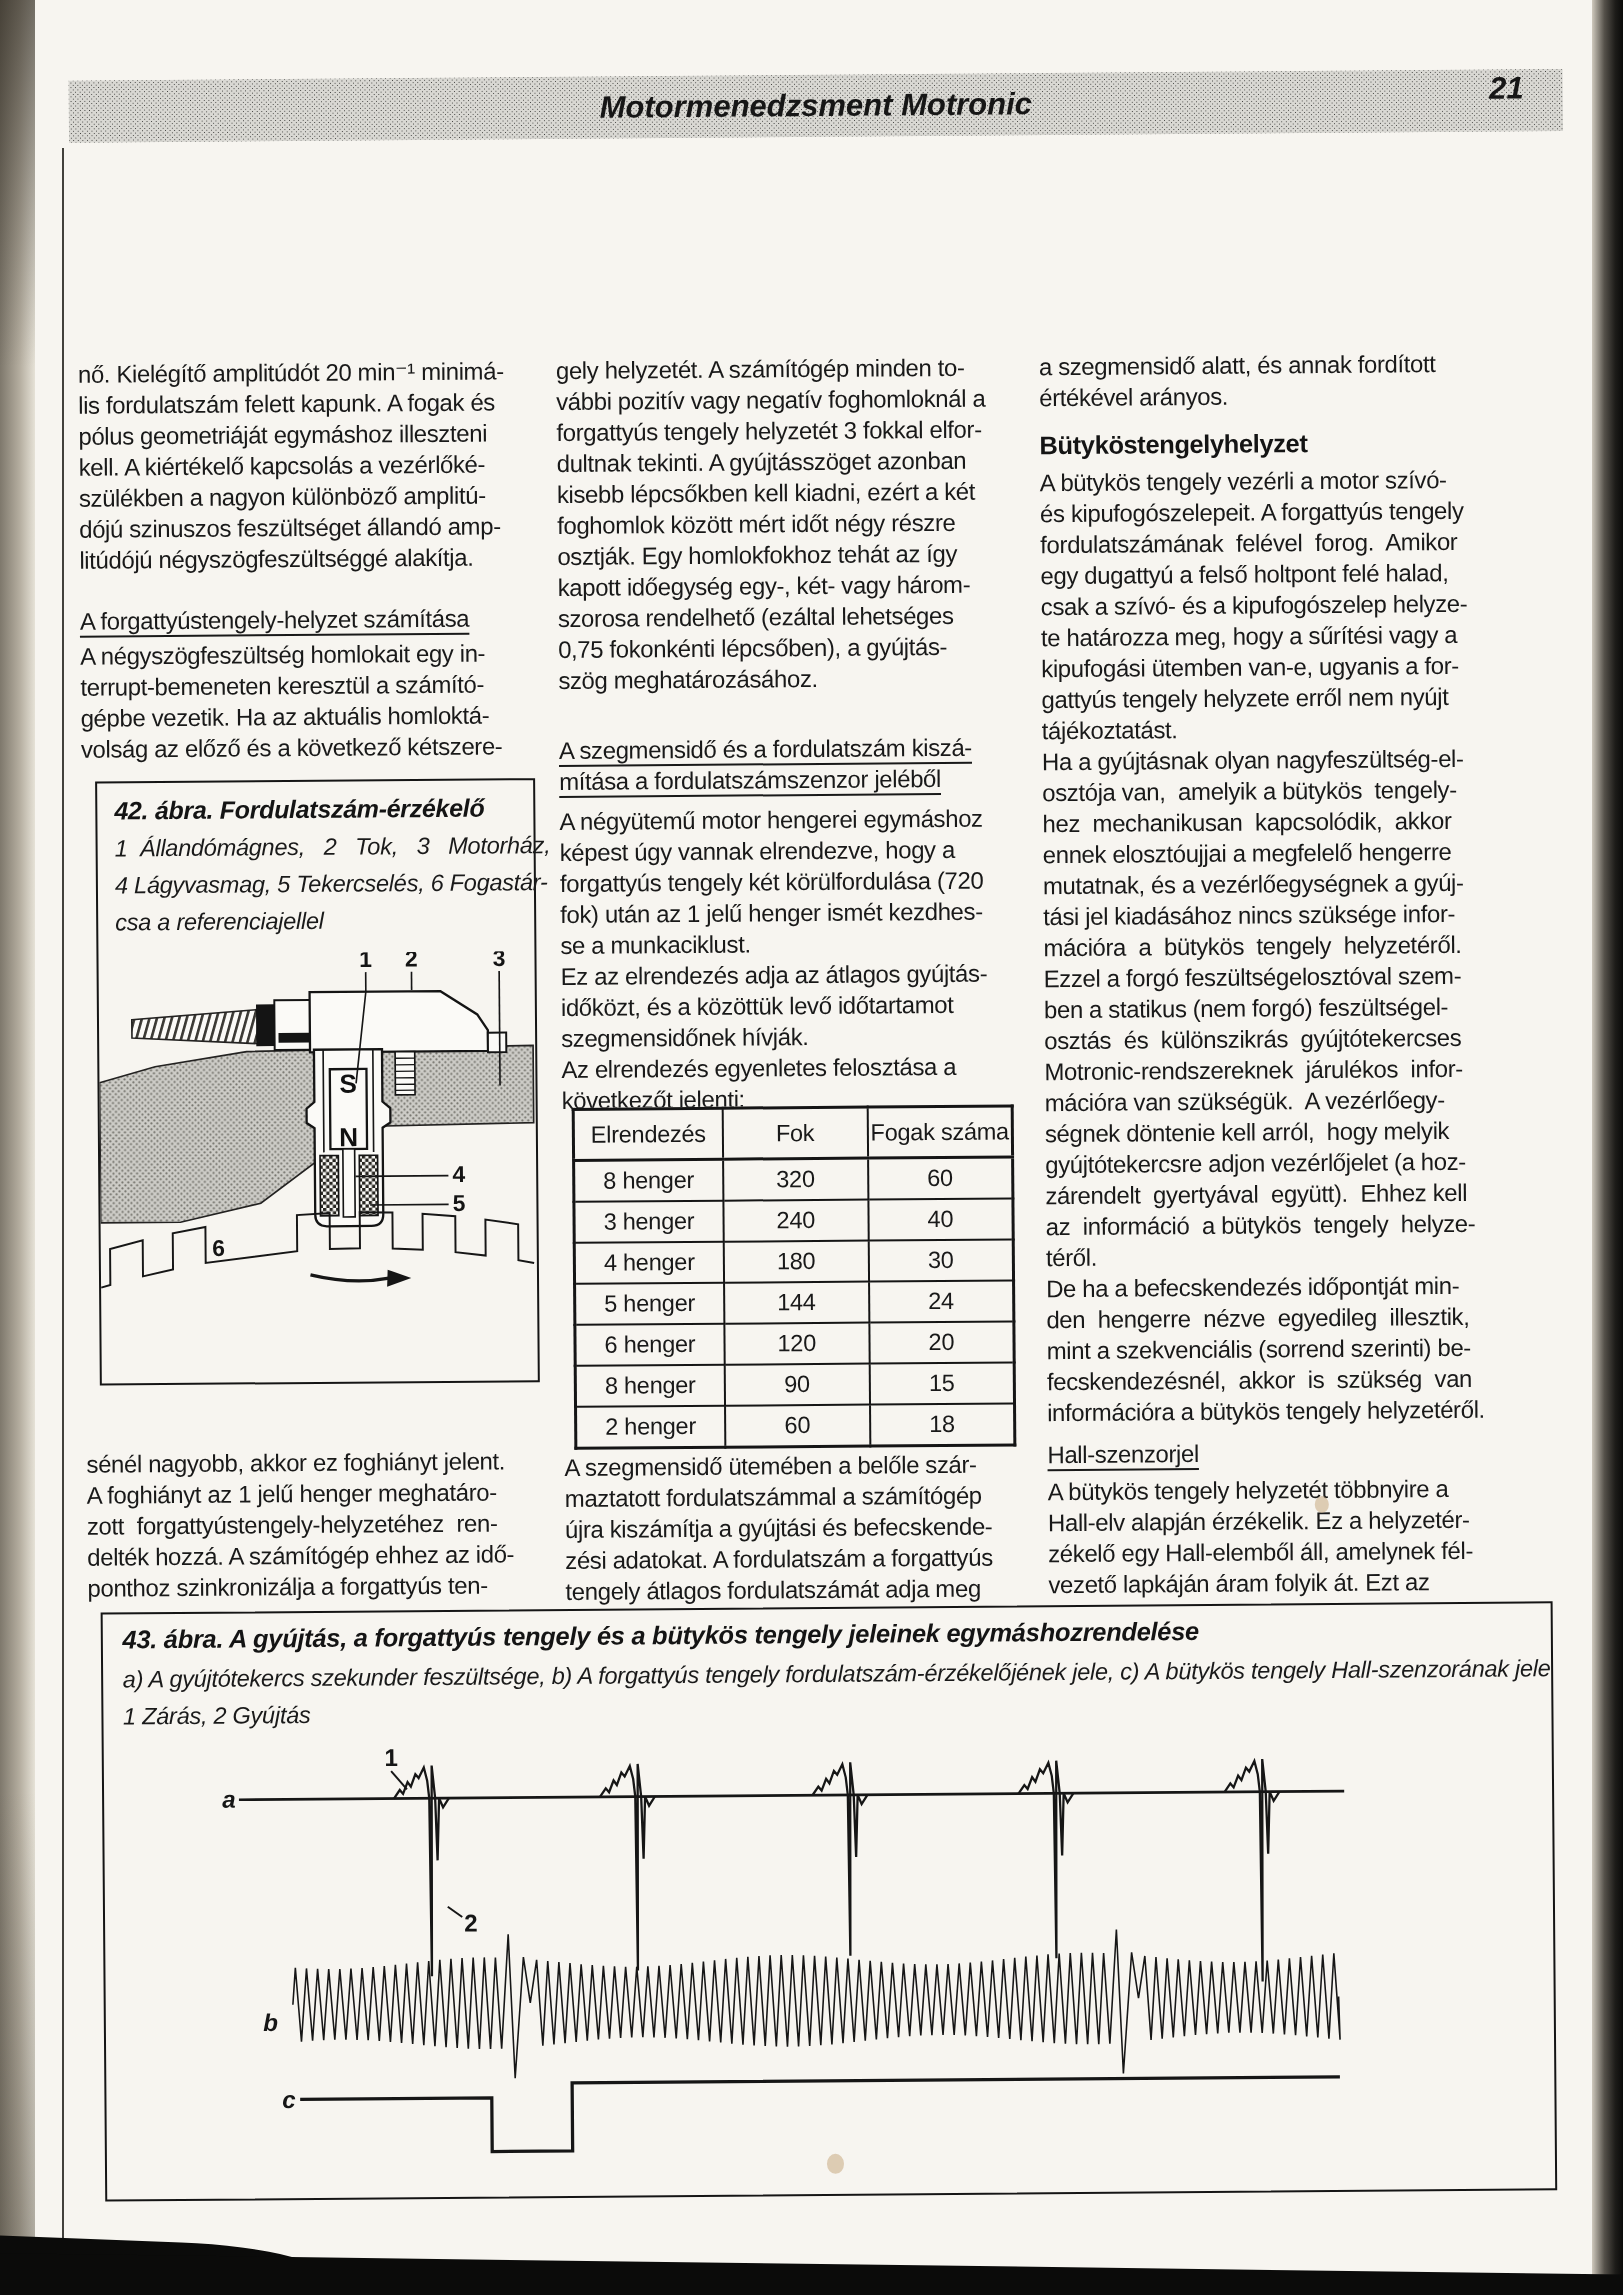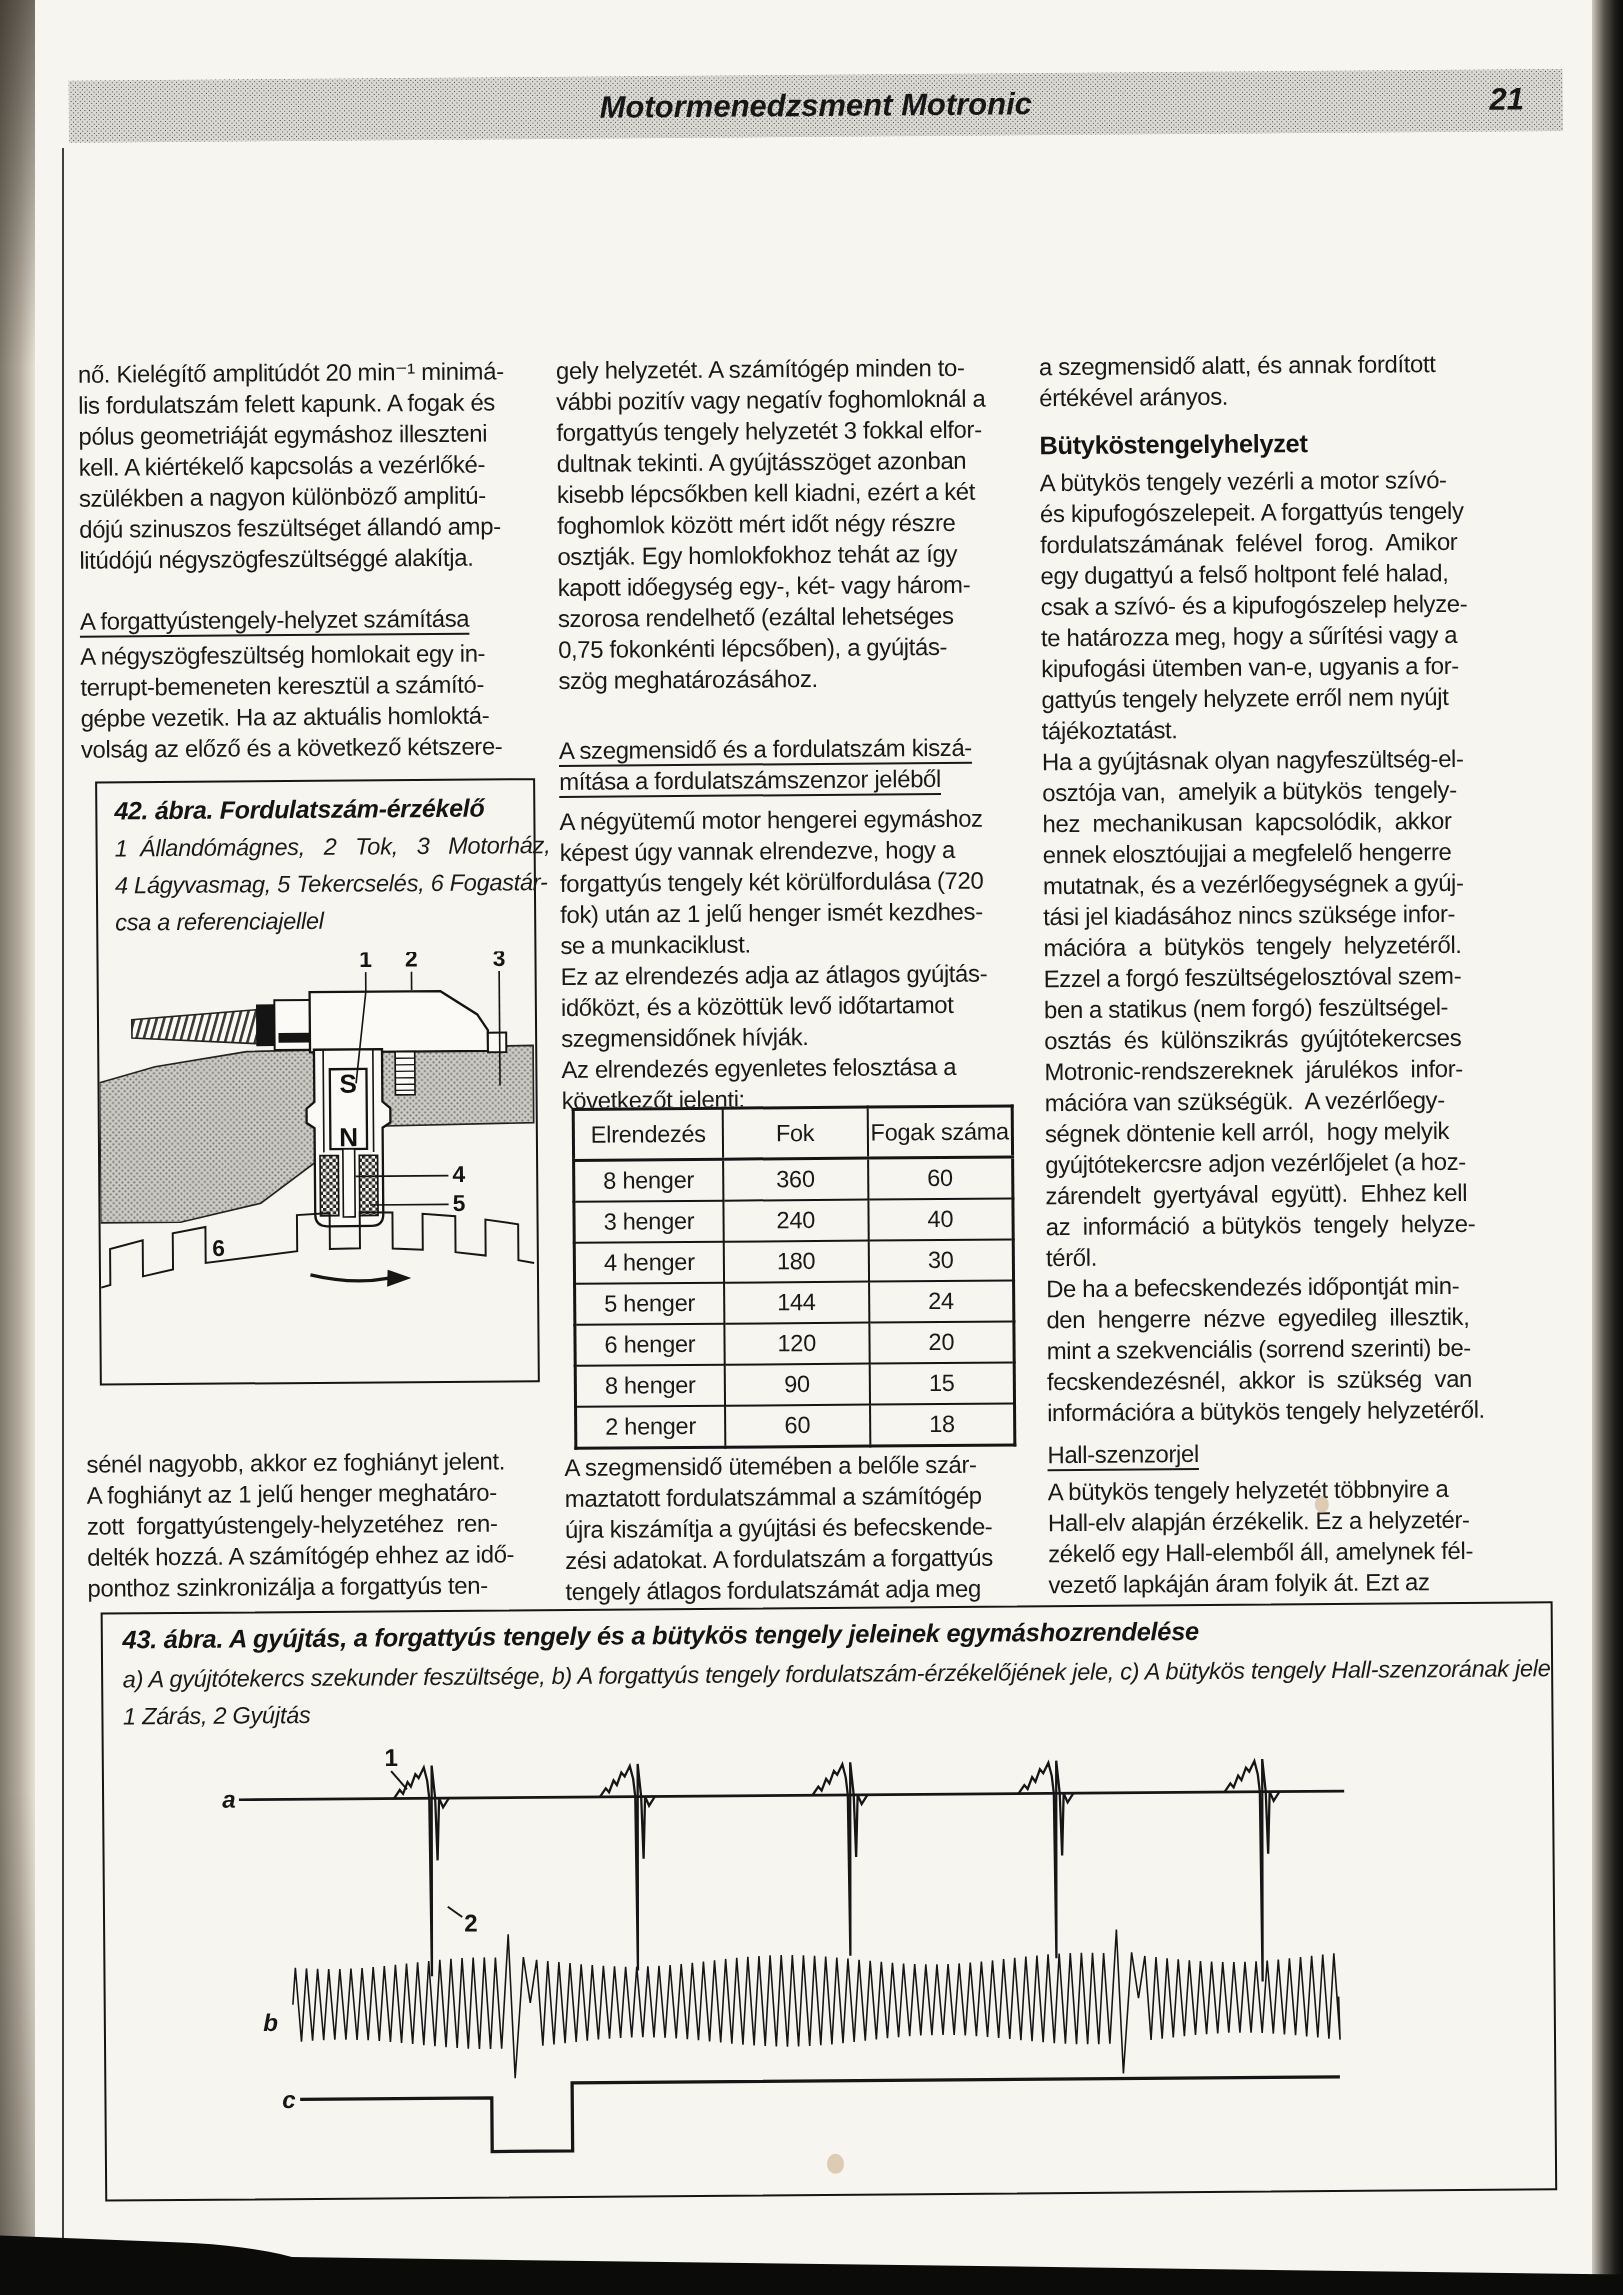--- a/index.html
+++ b/index.html
@@ -19,21 +19,21 @@
   .edge-bottom2{position:absolute;left:-13px;top:2235px;width:353px;height:79px;background:#0b0b0a;
      transform:rotate(2.2deg);transform-origin:left top;border-radius:0 45% 0 0;}
   .gutter-line{position:absolute;left:62px;top:148px;width:2px;height:2110px;background:#43413c;}
 
   
   .header-bar{position:absolute;left:77px;top:75px;width:1494px;height:62px;background-color:#d9d8d3;
      background-image:radial-gradient(#3a3a38 0.7px,transparent 0.8px),radial-gradient(#3a3a38 0.7px,transparent 0.8px);
      background-size:4.6px 4.6px;background-position:0 0,2.3px 2.3px;}
   .header-title{position:absolute;left:0;right:0;top:13px;text-align:center;font-size:31px;font-weight:bold;
      font-style:italic;color:#161616;letter-spacing:0;}
-  .header-page{position:absolute;right:39px;top:12px;font-size:31px;font-weight:bold;font-style:italic;color:#161616;}
+  .header-page{position:absolute;right:39px;top:1px;font-size:31px;font-weight:bold;font-style:italic;color:#161616;}
 
   
   .para{position:absolute;white-space:pre;font-size:24px;line-height:31px;letter-spacing:-0.4px;color:#191919;}
   .h-underline{position:absolute;white-space:pre;font-size:24px;line-height:31px;letter-spacing:-0.4px;color:#191919;
      text-decoration:underline;text-decoration-thickness:2px;text-underline-offset:5.9px;}
   .h-bold{position:absolute;white-space:pre;font-size:25.5px;font-weight:bold;letter-spacing:-0.4px;color:#141414;}
 
   
   .figbox{position:absolute;border:2.6px solid #151515;background:transparent;}
   .figcap-title{position:absolute;font-size:25px;font-weight:bold;font-style:italic;letter-spacing:-0.3px;color:#141414;white-space:pre;}
@@ -179,21 +179,21 @@
       <thead>
         <tr>
           <th style="width:34%">Elrendezés</th>
           <th style="width:33%">Fok</th>
           <th style="width:33%">Fogak száma</th>
         </tr>
       </thead>
       <tbody>
           <tr>
             <td>8 henger</td>
-            <td>360</td>
+            <td>320</td>
             <td>60</td>
           </tr>
           <tr>
             <td>3 henger</td>
             <td>240</td>
             <td>40</td>
           </tr>
           <tr>
             <td>4 henger</td>
             <td>180</td>

